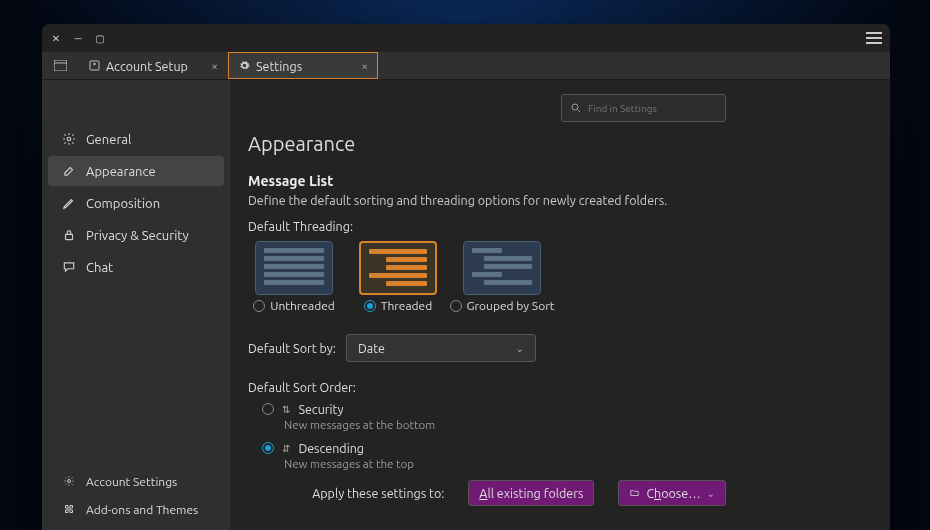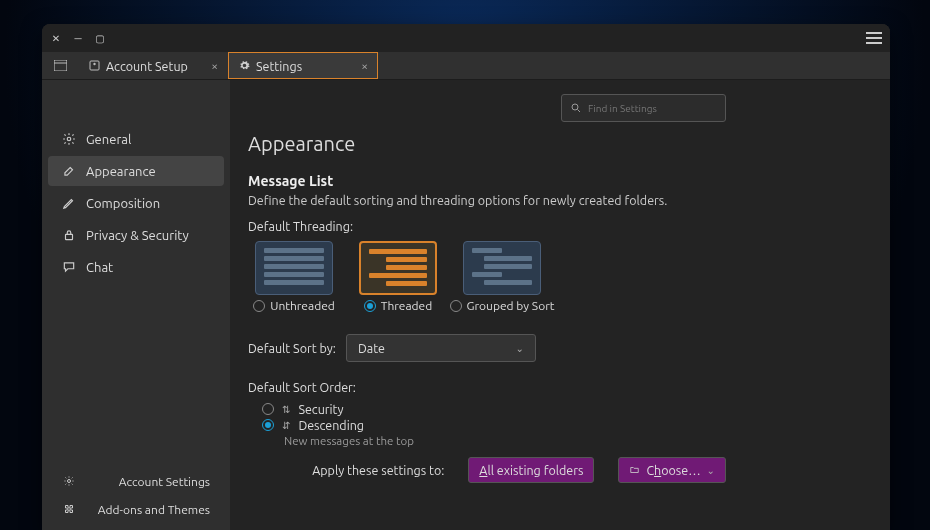--- a/index.html
+++ b/index.html
@@ -16,21 +16,21 @@
   .tab.active { background: #3a3a3a; }
   .tab.active.selected { box-shadow: inset 0 0 0 1px #d9822b; }
   .tab .tab-icon { width: 12px; height: 12px; display:inline-flex; align-items:center; justify-content:center; }
   .tab .tab-close { margin-left: auto; font-size: 12px; color: #aaa; cursor:pointer; }
   .body { flex: 1; display: flex; min-height: 0; }
   .sidebar { width: 188px; background: #2f2f2f; display: flex; flex-direction: column; padding-top: 44px; color: #ddd; }
   .side-item { display: flex; align-items: center; gap: 10px; padding: 8px 14px; font-size: 13px; cursor: pointer; border-radius: 4px; margin: 0 6px 2px 6px; }
   .side-item.active { background: #444; }
   .side-icon { width: 14px; height: 14px; display:inline-flex; align-items:center; justify-content:center; color:#ccc; flex-shrink:0; }
   .sidebar-footer { margin-top: auto; padding-bottom: 6px; }
-  .sidebar-footer .side-item { font-size: 12px; padding: 6px 14px; justify-content: space-between; }
+  .sidebar-footer .side-item { font-size: 12px; padding: 6px 14px; }
   .main { flex: 1; background: #232323; color: #ddd; padding: 14px 24px 14px 18px; overflow: auto; position: relative; }
   .search-wrap { display:flex; justify-content:flex-end; margin-bottom: 10px; padding-right: 140px; }
   .search { width: 165px; height: 28px; background: #2c2c2c; border: 1px solid #555; border-radius: 3px; display:flex; align-items:center; padding: 0 8px; gap:6px; color:#aaa; font-size: 12.5px; }
   .search input { background: transparent; border: none; outline: none; color: #ddd; font-size: 10px; width:100%; }
   h1.page-title { font-size: 20px; font-weight: 400; color: #ddd; margin-bottom: 18px; }
   h2.section-title { font-size: 14px; font-weight: 600; color: #eee; margin-bottom: 4px; }
   .section-desc { font-size: 12.5px; color: #ccc; margin-bottom: 12px; }
   .field-label { font-size: 12.5px; color: #ddd; margin-bottom: 8px; }
   .thread-row { display: flex; gap: 12px; margin-bottom: 22px; }
   .thread-opt { width: 92px; display:flex; flex-direction:column; align-items:center; gap:4px; cursor:pointer; }
@@ -231,20 +231,21 @@
         </div>
       </div>
 
       <div class="field-label">Default Sort Order:</div>
       <div class="order-group">
         <div class="order-opt">
           <span class="radio"></span>
           <span style="font-size:10px;color:#aaa">⇅</span>
           <span>Security</span>
         </div>
+        <div class="order-hint">New messages at the bottom</div>
         <div class="order-opt">
           <span class="radio checked"></span>
           <span style="font-size:10px;color:#aaa">⇵</span>
           <span>Descending</span>
         </div>
         <div class="order-hint">New messages at the top</div>
       </div>
 
       <div class="apply-row">
         <span>Apply these settings to:</span>

